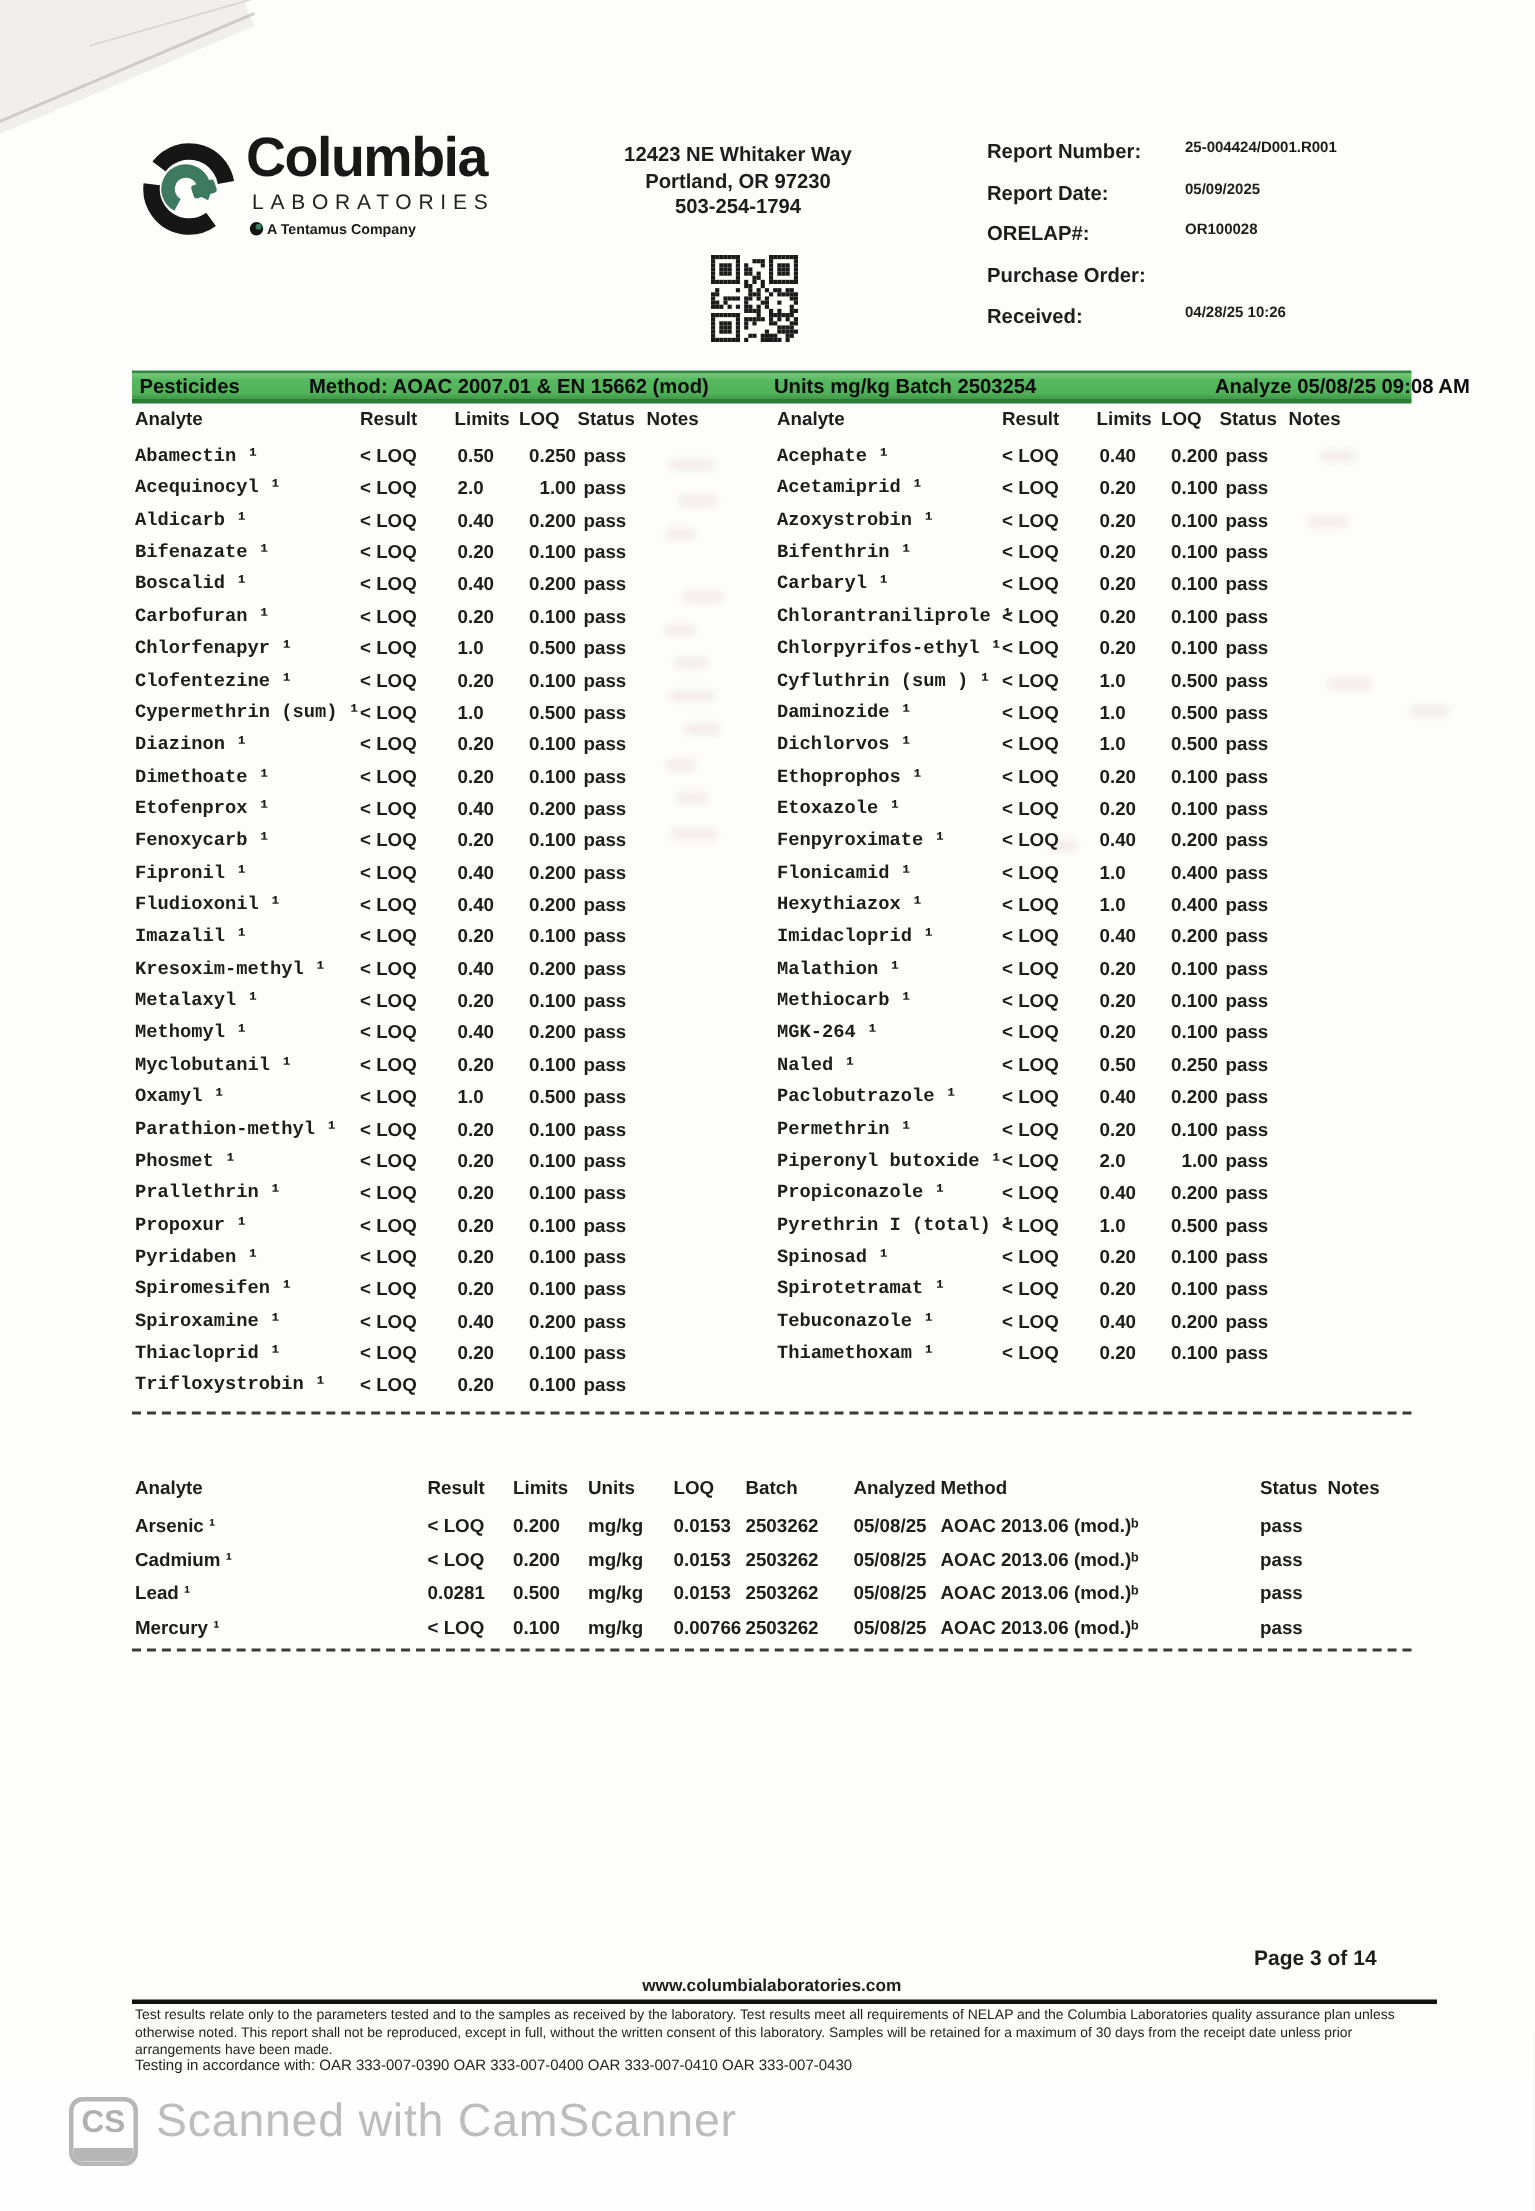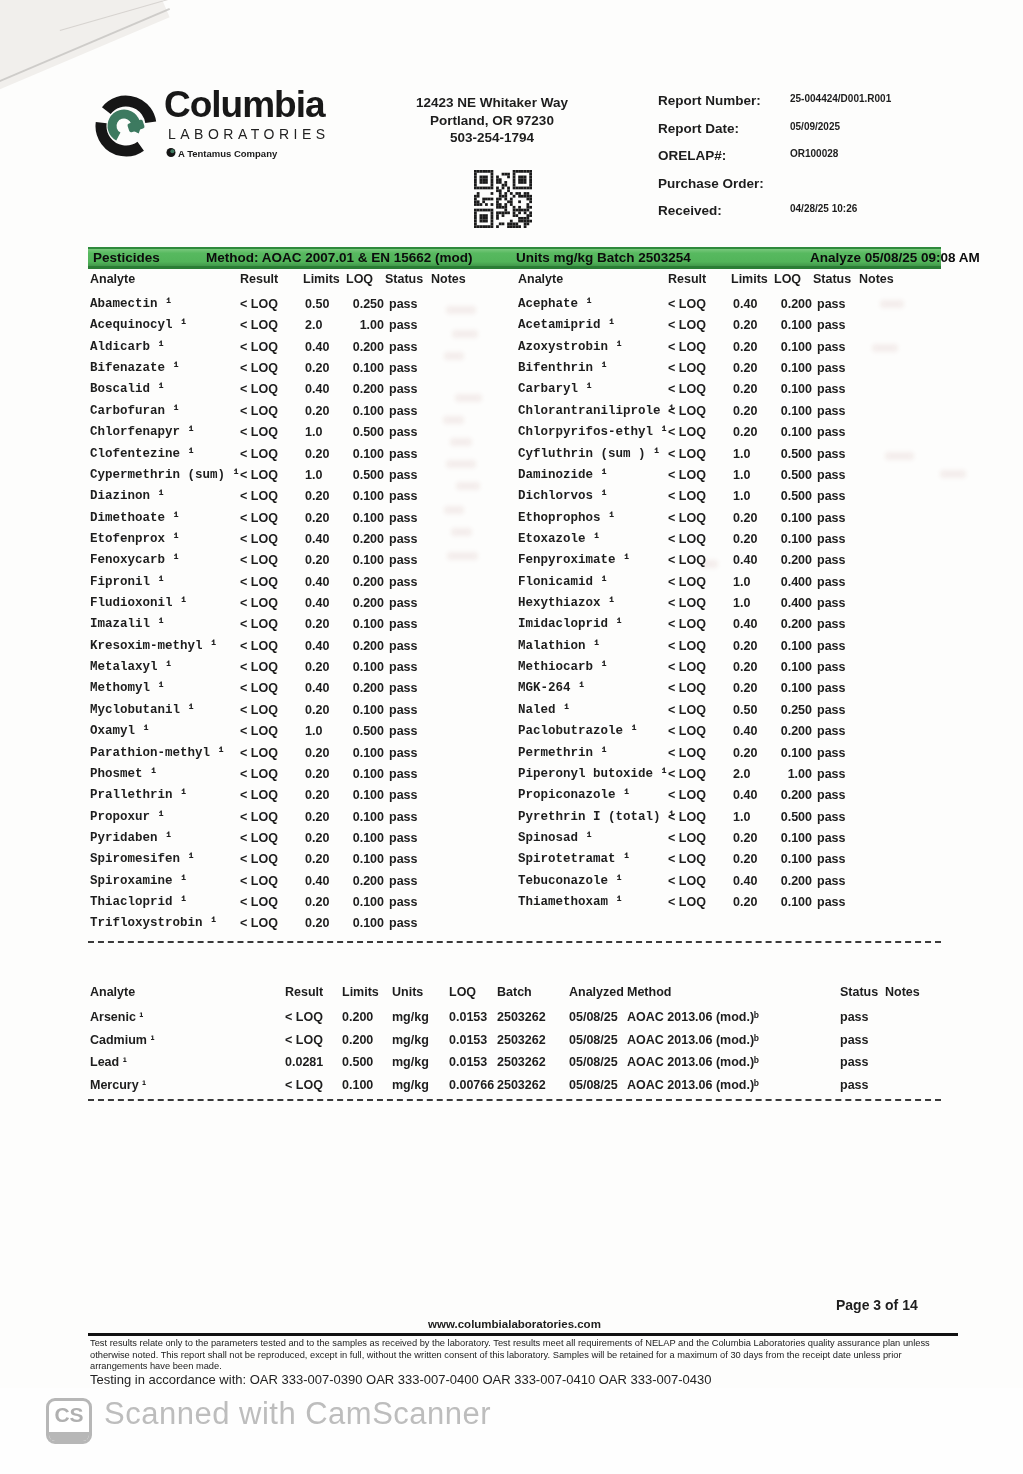--- a/index.html
+++ b/index.html
@@ -64,21 +64,21 @@
   .mrow span { position:absolute; white-space:nowrap; font-size:12.5px; font-weight:700; }
   .m-an  { left:0px; }   .m-res { left:195px; } .m-lim { left:252px; } .m-un { left:302px; }
   .m-loq { left:359px; } .m-bat { left:407px; } .m-dt  { left:479px; } .m-me { left:537px; }
   .m-st  { left:750px; } .m-no  { left:795px; }
 
   
   .pagenum { left:836px; top:1297px; font-size:14px; font-weight:700; }
   .website { left:88px; top:1318px; width:853px; text-align:center; font-size:11.5px; font-weight:700; }
   .footrule { left:88px; top:1333px; width:870px; border-top:3px solid #111; }
   .disclaimer { left:90px; top:1338px; width:845px; font-size:9.3px; font-weight:400; line-height:11.6px; color:#222; }
-  .testing { left:90px; top:1372px; width:845px; font-size:13px; font-weight:400; color:#222; }
+  .testing { left:90px; top:1372px; width:845px; font-size:10px; font-weight:400; color:#222; }
 
   
   .cs-strip { left:0; top:1388px; width:1023px; height:86px; background:#fefefe; }
   .cs-icon { position:absolute; left:46px; top:10px; width:46px; height:46px;
     border:3px solid #b7b7b7; border-radius:9px; box-sizing:border-box; background:#fff; overflow:hidden; }
   .cs-icon .cs-letters { position:absolute; left:0; top:2px; width:100%; text-align:center;
     font-size:21px; font-weight:700; color:#b0b0b0; letter-spacing:0px; }
   .cs-icon .cs-base { position:absolute; left:0; bottom:0; width:100%; height:9px; background:#b7b7b7; }
   .cs-text { position:absolute; left:104px; top:8px; font-size:31px; font-weight:400; color:#bdbdbd; letter-spacing:.5px; }
 </style>

